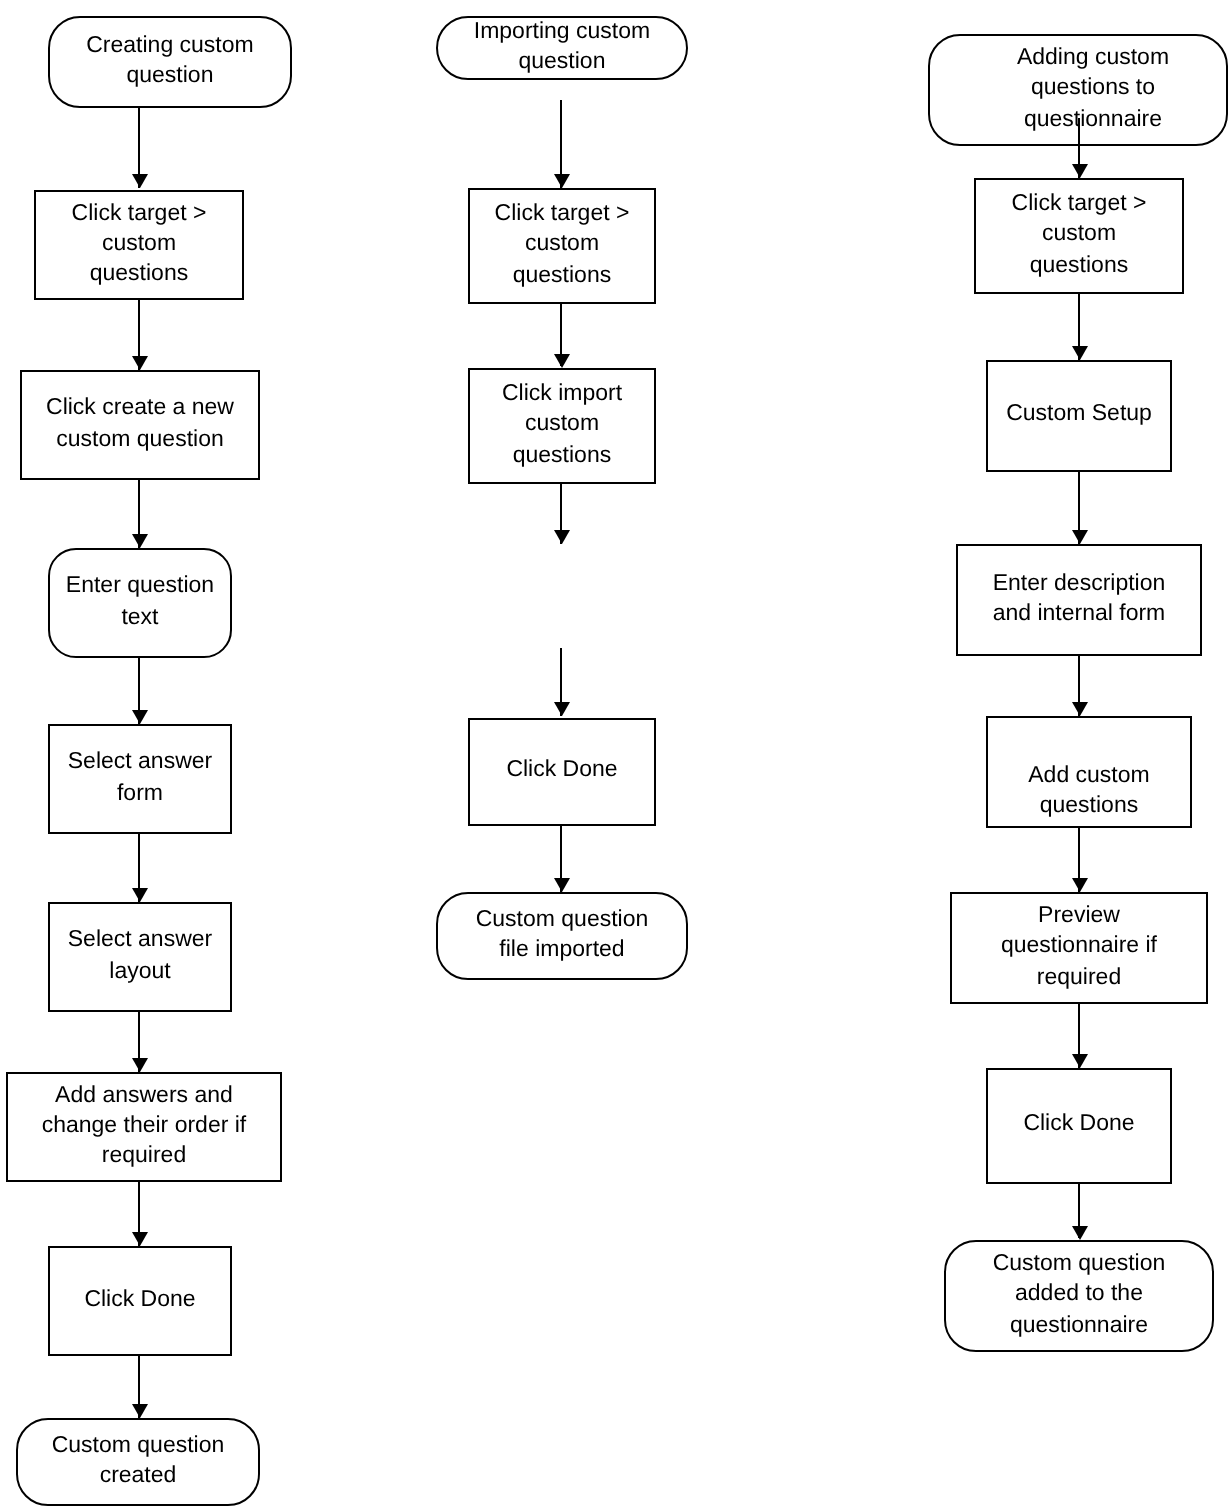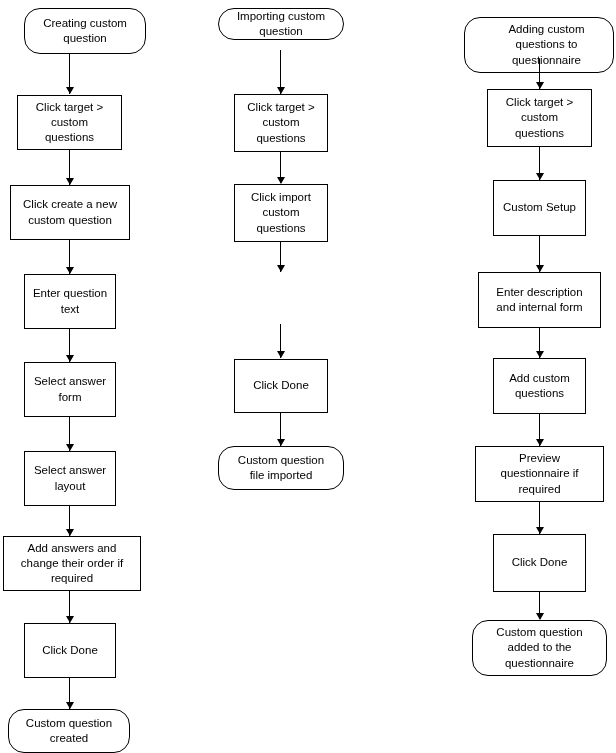--- a/index.html
+++ b/index.html
@@ -89,21 +89,21 @@
     <div class="connector" style="left:69px; top:150px; height:35px;"></div>
     <div class="arrowhead" style="left:66px; top:178px;"></div>
 
     <div class="node process" style="left:10px; top:185px; width:120px; height:55px;justify-content:center;">
       <span class="node-label">Click create a new
 custom question</span>
     </div>
     <div class="connector" style="left:69px; top:240px; height:34px;"></div>
     <div class="arrowhead" style="left:66px; top:267px;"></div>
 
-    <div class="node process" style="left:24px; top:274px; width:92px; height:55px;">
+    <div class="node process" style="left:24px; top:274px; width:92px; height:55px;border-radius:14px;">
       <span class="node-label">Enter question
 text</span>
     </div>
     <div class="connector" style="left:69px; top:329px; height:33px;"></div>
     <div class="arrowhead" style="left:66px; top:355px;"></div>
 
     <div class="node process" style="left:24px; top:362px; width:92px; height:55px;">
       <span class="node-label">Select answer
 form</span>
     </div>
@@ -201,21 +201,21 @@
     <div class="connector" style="left:79px; top:236px; height:36px;"></div>
     <div class="arrowhead" style="left:76px; top:265px;"></div>
 
     <div class="node process" style="left:18px; top:272px; width:123px; height:56px;">
       <span class="node-label">Enter description
 and internal form</span>
     </div>
     <div class="connector" style="left:79px; top:328px; height:30px;"></div>
     <div class="arrowhead" style="left:76px; top:351px;"></div>
 
-    <div class="node process" style="left:33px; top:358px; width:93px; height:56px;">
+    <div class="node process" style="left:33px; top:358px; width:103px; height:56px;align-items:flex-end;">
       <span class="node-label">Add custom
 questions</span>
     </div>
     <div class="connector" style="left:79px; top:414px; height:32px;"></div>
     <div class="arrowhead" style="left:76px; top:439px;"></div>
 
     <div class="node process" style="left:15px; top:446px; width:129px; height:56px;">
       <span class="node-label">Preview
 questionnaire if
 required</span>

